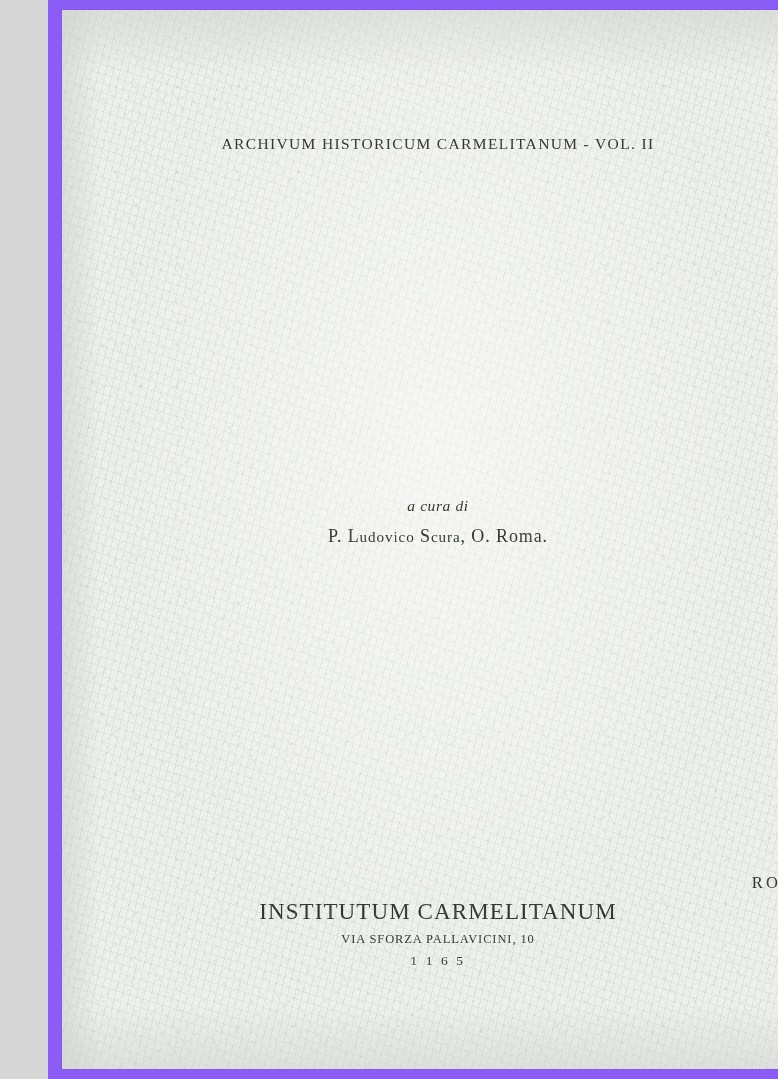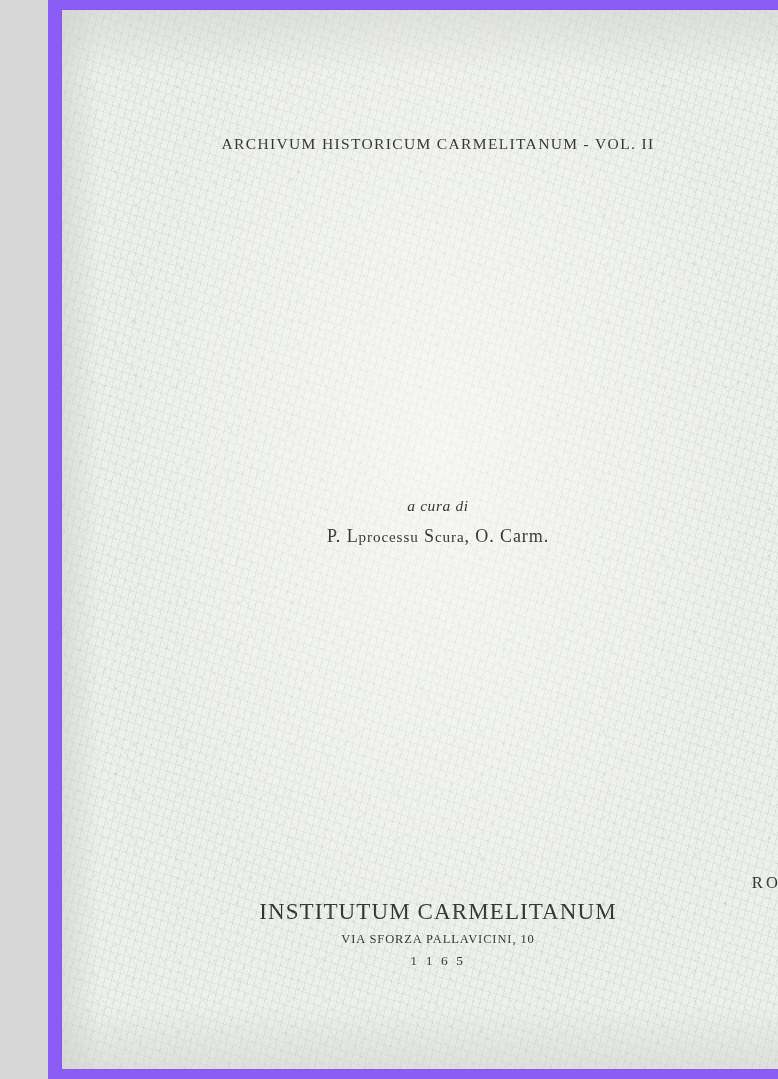--- a/index.html
+++ b/index.html
@@ -195,21 +195,21 @@
     <div class="content">
 
       <div class="series-line">Archivum Historicum Carmelitanum - Vol. II</div>
 
       <div class="title-block">
       </div>
 
       <div class="editor-block">
         <div class="editor-intro">a cura di</div>
         <div class="editor-name">
-          <span>P. L</span><span class="sc">processu</span><span> S</span><span class="sc">cura</span><span>, O. Carm.</span>
+          <span>P. L</span><span class="sc">udovico</span><span> S</span><span class="sc">cura</span><span>, O. Roma.</span>
         </div>
       </div>
 
       <div class="imprint">
         <div class="city">Roma</div>
         <div class="publisher">Institutum Carmelitanum</div>
         <div class="address">Via Sforza Pallavicini, 10</div>
         <div class="year">1 1 6 5</div>
       </div>
 

